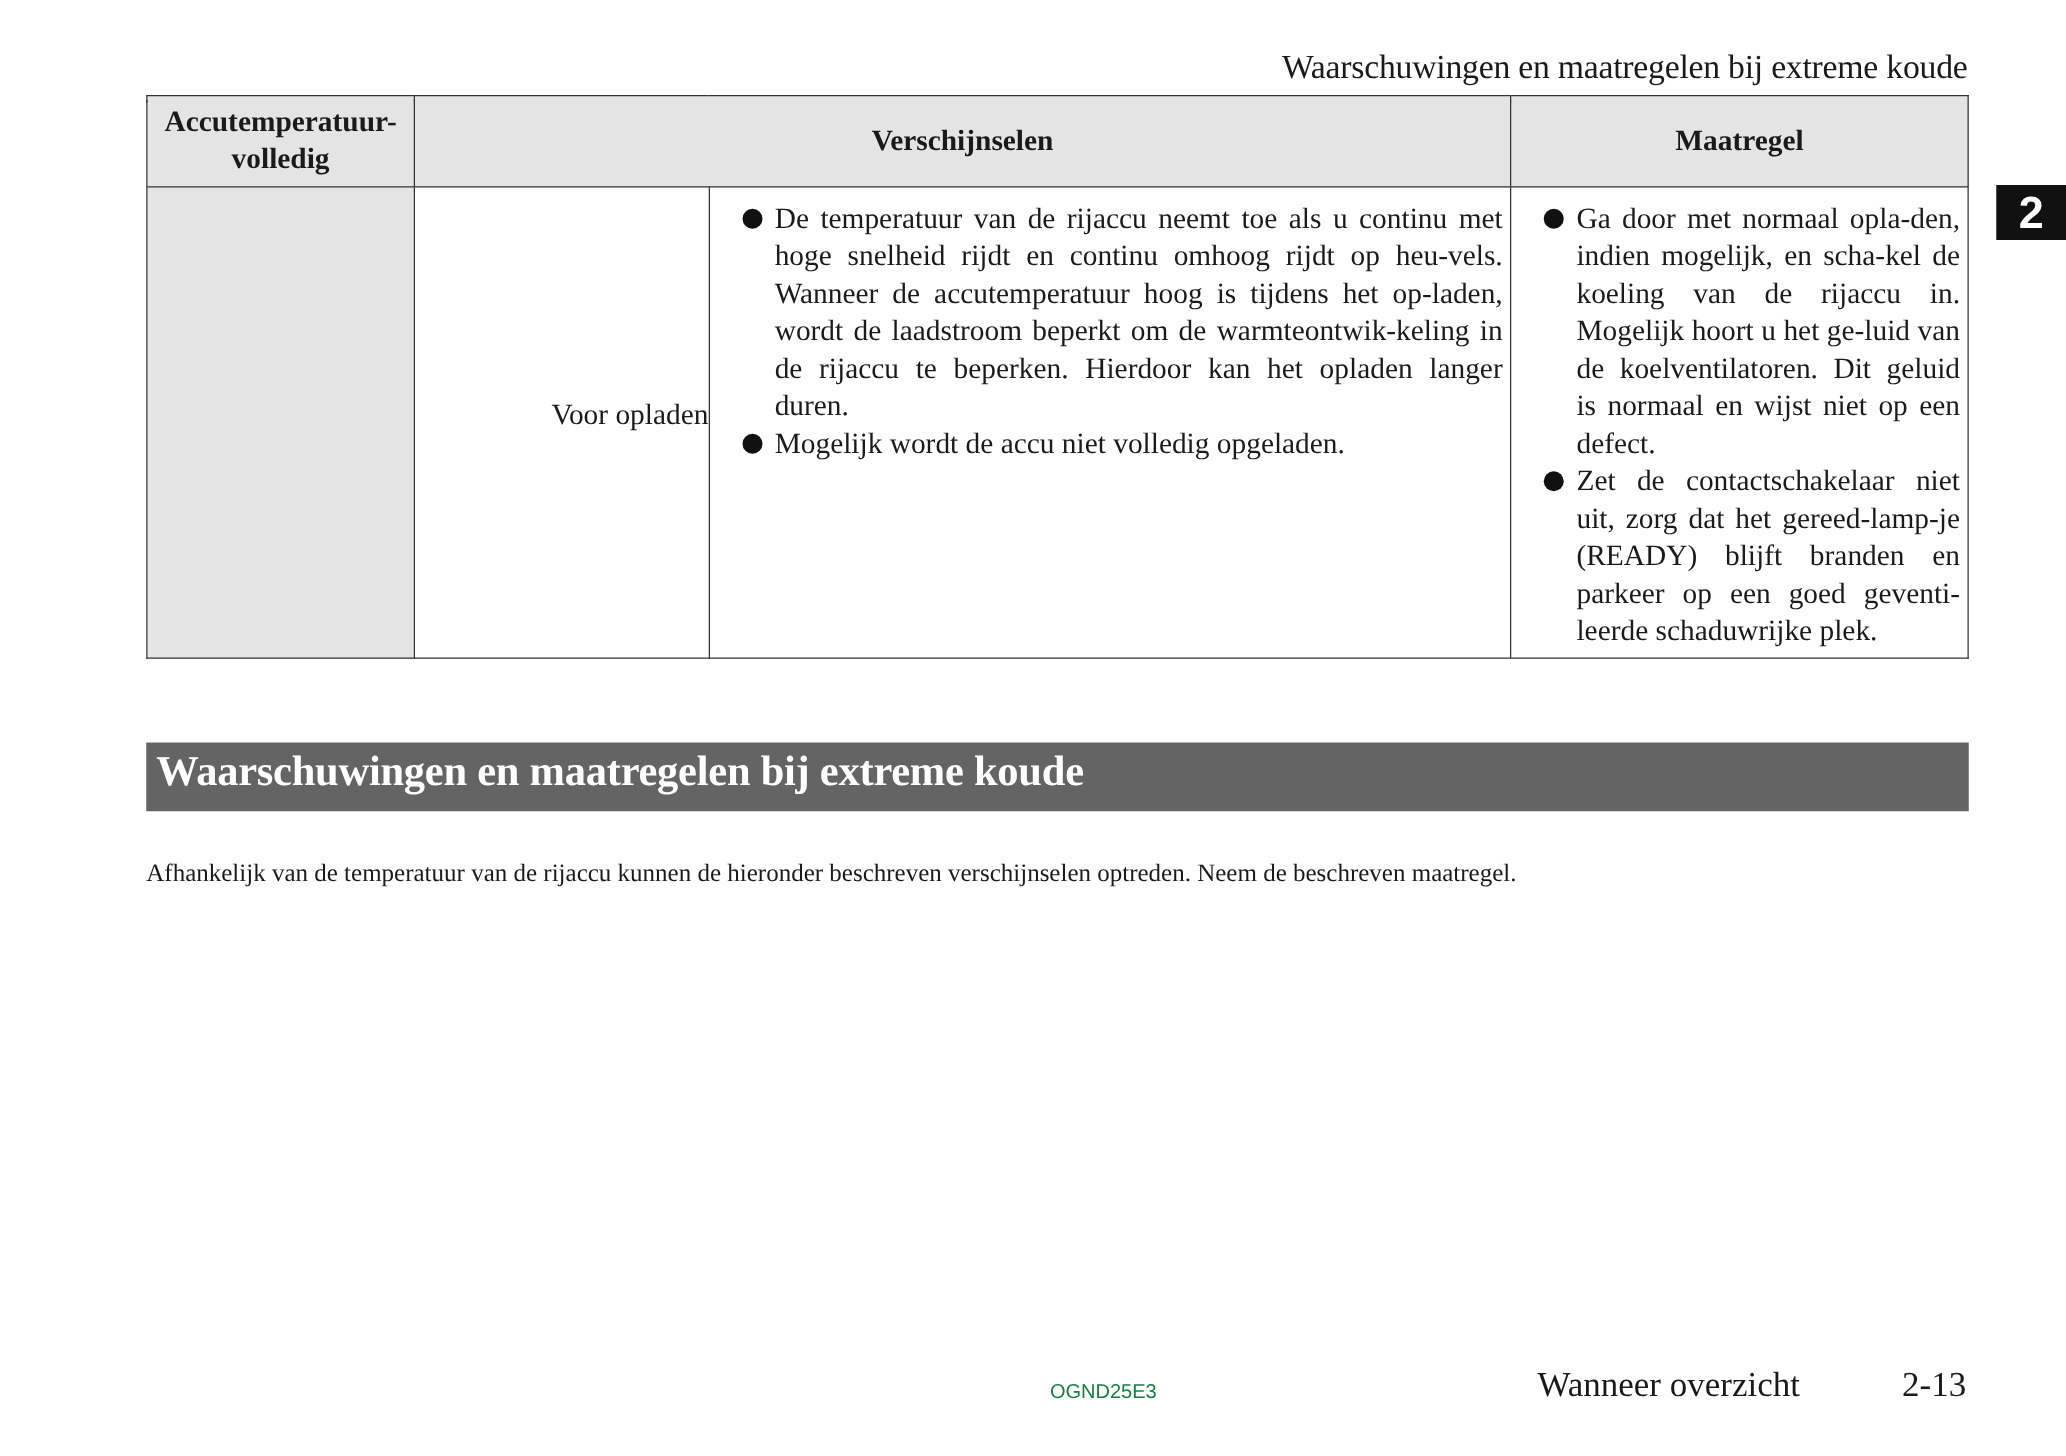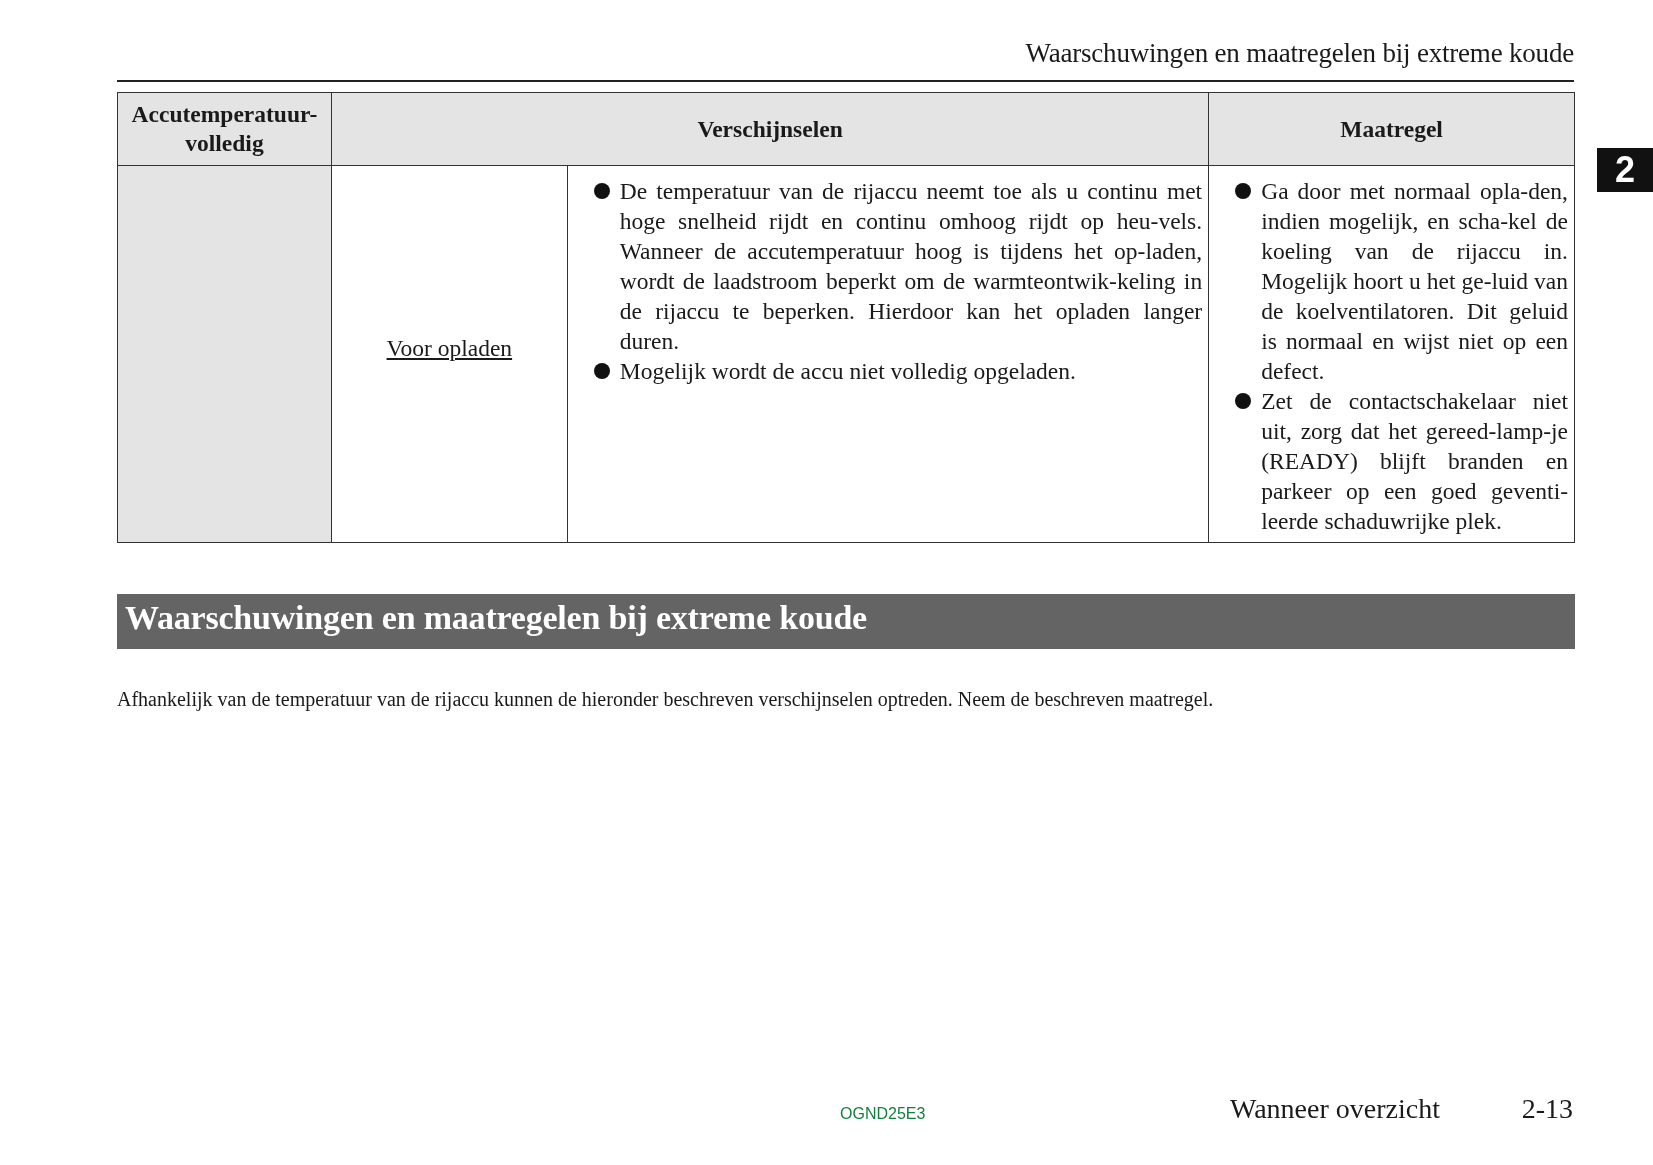--- a/index.html
+++ b/index.html
@@ -41,21 +41,21 @@
       color: #fff;
       font-family: "Liberation Sans", "DejaVu Sans", sans-serif;
       font-weight: bold;
       font-size: 36px;
       line-height: 44px;
       text-align: center;
     }
     table.info-table {
       position: absolute;
       left: 117px;
-      top: 92px;
+      top: 76px;
       width: 1458px;
       border-collapse: collapse;
       font-size: 23.5px;
       line-height: 30px;
     }
     table.info-table td, table.info-table th {
       border: 1.5px solid #333;
       padding: 0;
       vertical-align: top;
     }
@@ -69,24 +69,23 @@
       line-height: 29px;
     }
     .col-display { width: 214px; }
     .col-state { width: 236px; }
     .col-phen { width: 642px; }
     .col-measure { width: 366px; }
     td.display-cell {
       background: #e4e4e4;
     }
     td.state-cell {
-      text-align: center;
+      text-align: right;
       vertical-align: middle !important;
       padding-bottom: 12px !important;
-      text-decoration: underline;
     }
     ul.bullets {
       list-style: none;
       margin: 0;
       padding: 0;
     }
     ul.bullets li {
       position: relative;
       padding-left: 26px;
       text-align: justify;

